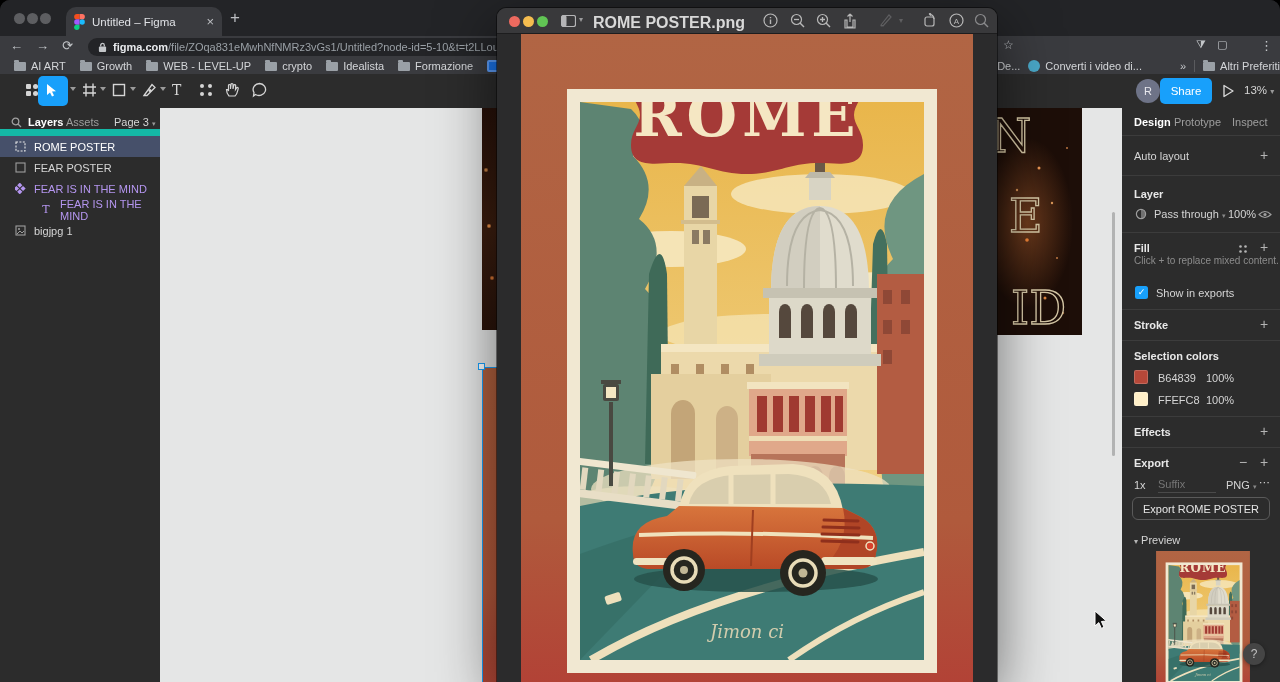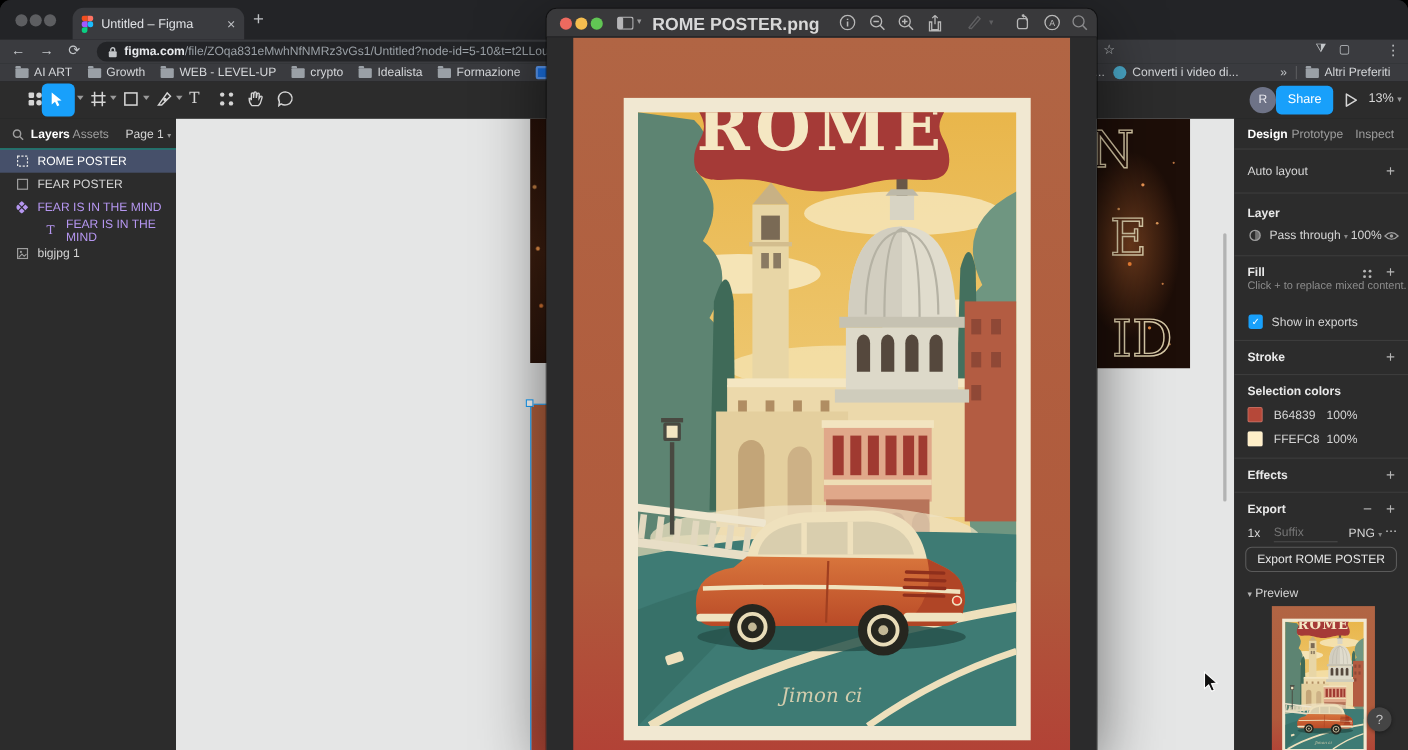--- a/index.html
+++ b/index.html
@@ -42,21 +42,21 @@
   .tchev { position:absolute; top:13px; width:0; height:0; border-left:3.5px solid transparent;
            border-right:3.5px solid transparent; border-top:4px solid #9a9a9a; }
   .movetool { position:absolute; left:38px; top:2px; width:30px; height:30px; background:#18a0fb; border-radius:5px; }
   .share-btn { position:absolute; left:1160px; top:4px; width:52px; height:26px; background:#18a0fb;
                border:none; border-radius:5px; color:#fff; font-size:11.5px; font-family:inherit; }
   .avatar { position:absolute; left:1136px; top:5px; width:24px; height:24px; border-radius:50%;
             background:#6e7387; color:#e8e8ee; font-size:11px; display:flex; align-items:center; justify-content:center; }
   .zoomctl { position:absolute; left:1244px; top:10px; color:#d5d5d5; font-size:11.5px; }
 
   .left-panel { position:absolute; left:0; top:108px; width:160px; height:574px; background:#2c2c2c; }
-  .lp-head { position:relative; height:28px; border-bottom:1px solid #14b8a6; }
+  .lp-head { position:relative; height:28px; border-bottom:7px solid #14b8a6; }
   .lp-tab { position:absolute; top:8px; font-size:11px; }
   .row { position:relative; height:21px; display:flex; align-items:center; font-size:11px; color:#d5d5d5; }
   .row.sel { background:#46506a; color:#fff; }
   .licon { width:12px; margin-left:14px; margin-right:8px; display:flex; justify-content:center; flex-shrink:0; }
   .purple { color:#b596f0 !important; }
 
   .canvas { position:absolute; left:160px; top:108px; width:962px; height:574px; background:#e5e6e6; }
   .v-scroll { position:absolute; left:952px; top:104px; width:3px; height:244px; background:#a9a9a9; border-radius:2px; opacity:.85; }
   .fear-sliver { position:absolute; left:322px; top:0; width:15px; height:222px;
       background-image:
@@ -325,21 +325,21 @@
     <span class="bm-right">
       <span class="bm" style="margin-left:0">
           <span class="bm-label" style="margin-left:0">- De...</span>
         </span>
       <span class="bm" style="margin-left:8px">
           <span style="width:12px;height:12px;background:#4aa8c8;border-radius:50%;display:inline-block"></span>
           <span class="bm-label">Converti i video di...</span>
         </span>
       <span class="bm-label" style="margin:0 8px 0 38px;color:#c3c6c9">»</span>
       <span style="width:1px;height:12px;background:#5a5b5e"></span>
-      <span class="bm" style="margin:0 16px 0 8px">
+      <span class="bm" style="margin:0 0 0 8px">
           <span class="folder"></span>
           <span class="bm-label">Altri Preferiti</span>
         </span>
     </span>
   </div>
 
   <div class="fg-toolbar">
     <svg class="ticon" style="left:24px;top:9px" width="16" height="16" viewBox="0 0 16 16">
       <rect x="2" y="1" width="5" height="5" rx="1" fill="#d5d5d5"></rect>
         <rect x="9" y="1" width="5" height="5" rx="2.5" fill="#d5d5d5"></rect>
@@ -389,21 +389,21 @@
   </div>
 
   <div class="left-panel">
     <div class="lp-head">
       <svg style="position:absolute;left:11px;top:9px" width="11" height="11" viewBox="0 0 11 11">
         <circle cx="4.5" cy="4.5" r="3.3" fill="none" stroke="#9e9e9e" stroke-width="1.3"></circle>
         <path d="M7 7 L10 10" stroke="#9e9e9e" stroke-width="1.3"></path>
       </svg>
       <span class="lp-tab" style="left:28px;color:#fff;font-weight:bold">Layers</span>
       <span class="lp-tab" style="left:66px;color:#9e9e9e">Assets</span>
-      <span class="lp-tab" style="left:114px;color:#d5d5d5"><span>Page 1</span> <span style="font-size:7px;color:#999">▾</span></span>
+      <span class="lp-tab" style="left:114px;color:#d5d5d5"><span>Page 3</span> <span style="font-size:7px;color:#999">▾</span></span>
     </div>
     <div class="row sel">
       <span class="licon">
         <svg width="11" height="11" viewBox="0 0 11 11">
             <rect x="1" y="1" width="9" height="9" fill="none" stroke="#e8e8e8" stroke-width="1.1" stroke-dasharray="2 1.4"></rect>
           </svg>
       </span>
       <span>ROME POSTER</span>
     </div>
     <div class="row">

